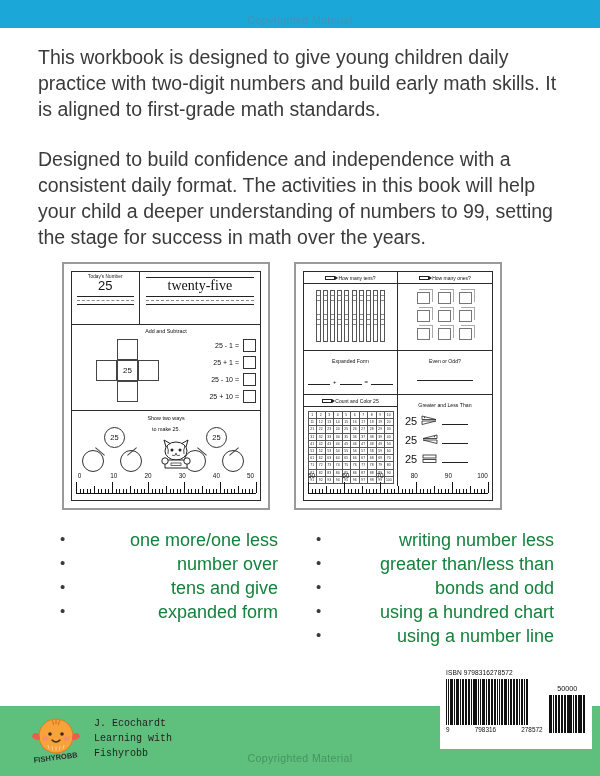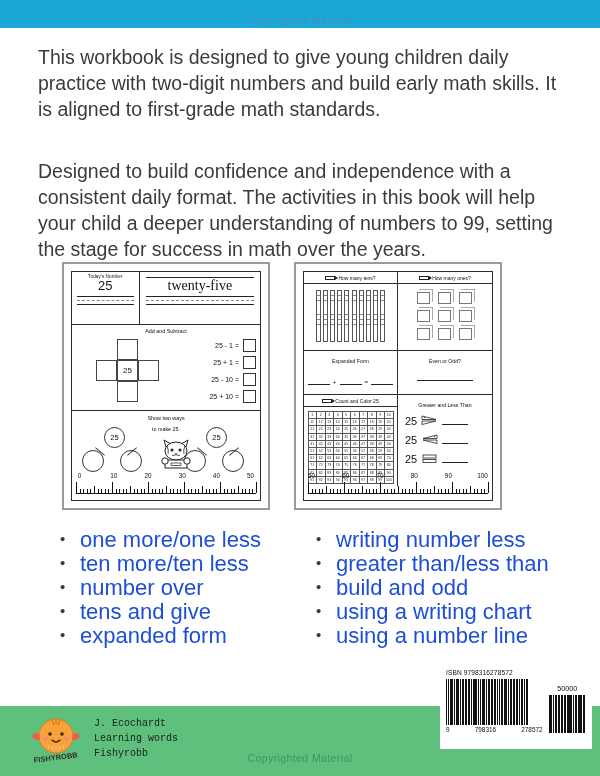--- a/index.html
+++ b/index.html
@@ -32,21 +32,21 @@
     text-align: center; font-size: 10.5px; letter-spacing: .4px;
     color: #3f8a5c; opacity: .8;
   }
 
   
   .copy { position: absolute; left: 38px; top: 44px; width: 528px; }
   .copy p {
     font-size: 19.5px; line-height: 26px; color: #3b3b3b;
     font-family: "Liberation Sans", sans-serif; font-weight: 400;
   }
-  .copy p + p { margin-top: 36px; }
+  .copy p + p { margin-top: 24px; }
 
   
   .sheets { position: absolute; left: 0; top: 262px; width: 600px; height: 252px; }
   .sheet {
     position: absolute; top: 0; width: 208px; height: 248px;
     background: #fff; border: 2px solid #9a9a9a; padding: 7px;
   }
   .sheet.left  { left: 62px; }
   .sheet.right { left: 294px; }
   .sheet-inner { width: 100%; height: 100%; position: relative; }
@@ -141,21 +141,21 @@
   .gl-row { display: flex; align-items: center; gap: 4px; padding: 6px 0 0 7px; }
   .gl-row em { font-style: normal; font-size: 11px; color: #111; }
   .gl-row .blank { width: 26px; border-bottom: 1px solid #222; height: 9px; }
   .gator { width: 17px; height: 13px; }
 
   
   .skills { position: absolute; left: 48px; top: 528px; width: 520px; }
   .skills h3 { font-size: 18px; font-weight: 400; color: #3b3b3b; margin-bottom: 6px; }
   .cols { display: flex; gap: 36px; padding-left: 10px; }
   .cols ul { list-style: none; }
-  .cols li { font-size: 22px; line-height: 24px; color: #1d4ed8; position: relative; padding-left: 22px; }
+  .cols li { font-size: 18px; line-height: 24px; color: #15803d; position: relative; padding-left: 22px; text-align: right; }
   .cols li:before { content: "•"; position: absolute; left: 2px; top: -1px; font-size: 15px; color: #3b3b3b; }
   .col-a { width: 220px; } .col-b { width: 240px; }
 
   
   .brand { position: absolute; left: 30px; bottom: 12px; display: flex; align-items: center; gap: 12px; }
   .logo { width: 52px; height: 52px; position: relative; }
   .brand-text { font-size: 10px; line-height: 15px; color: #1f1f1f;
                 font-family: Liberation Mono, monospace; }
 
   
@@ -592,30 +592,29 @@
         </div>
 
       </div>
     </div>
   </div>
 
   <div class="skills">
     <div class="cols">
       <ul class="col-a" id="skills-col-a">
           <li>one more/one less</li>
-          <li>ten more/ten less</li>
           <li>number over</li>
           <li>tens and give</li>
           <li>expanded form</li>
         </ul>
       <ul class="col-b" id="skills-col-b">
           <li>writing number less</li>
           <li>greater than/less than</li>
-          <li>build and odd</li>
-          <li>using a writing chart</li>
+          <li>bonds and odd</li>
+          <li>using a hundred chart</li>
           <li>using a number line</li>
         </ul>
     </div>
   </div>
 
   <div class="band-bottom"></div>
   <div class="wm-bottom">Copyrighted Material</div>
 
   <div class="brand">
     <svg class="logo" viewBox="0 0 52 52">
@@ -627,21 +626,21 @@
       <circle cx="20" cy="22" r="1.8" fill="#3a2a15"></circle>
       <circle cx="32" cy="22" r="1.8" fill="#3a2a15"></circle>
       <ellipse cx="15.5" cy="26.5" rx="3" ry="2" fill="#f4867f" opacity=".8"></ellipse>
       <ellipse cx="36.5" cy="26.5" rx="3" ry="2" fill="#f4867f" opacity=".8"></ellipse>
       <path d="M22 28 q4 4 8 0" stroke="#3a2a15" stroke-width="1.3" fill="none" stroke-linecap="round"></path>
       <path d="M18 33 l1 4 M22 34 l.5 4 M26 34.5 l0 4 M30 34 l-.5 4 M34 33 l-1 4" stroke="#f9d08a" stroke-width="1" fill="none"></path>
       <text x="26" y="48" font-size="7.5" font-family="Liberation Sans, sans-serif" font-weight="bold" fill="#2f2f2f" text-anchor="middle" transform="rotate(-7 26 48)">FISHYROBB</text>
     </svg>
     <div class="brand-text">
       <div>J. Ecochardt</div>
-      <div>Learning words</div>
+      <div>Learning with</div>
       <div>Fishyrobb</div>
     </div>
   </div>
 
   <div class="barcode-box">
     <div class="isbn">ISBN 9798316278572</div>
     <div class="bc-wrap">
       <div class="bc-main">
         <div class="bars" id="bars-main">
             <i style="width: 1.05px; margin-right: 0.5px;"></i>

